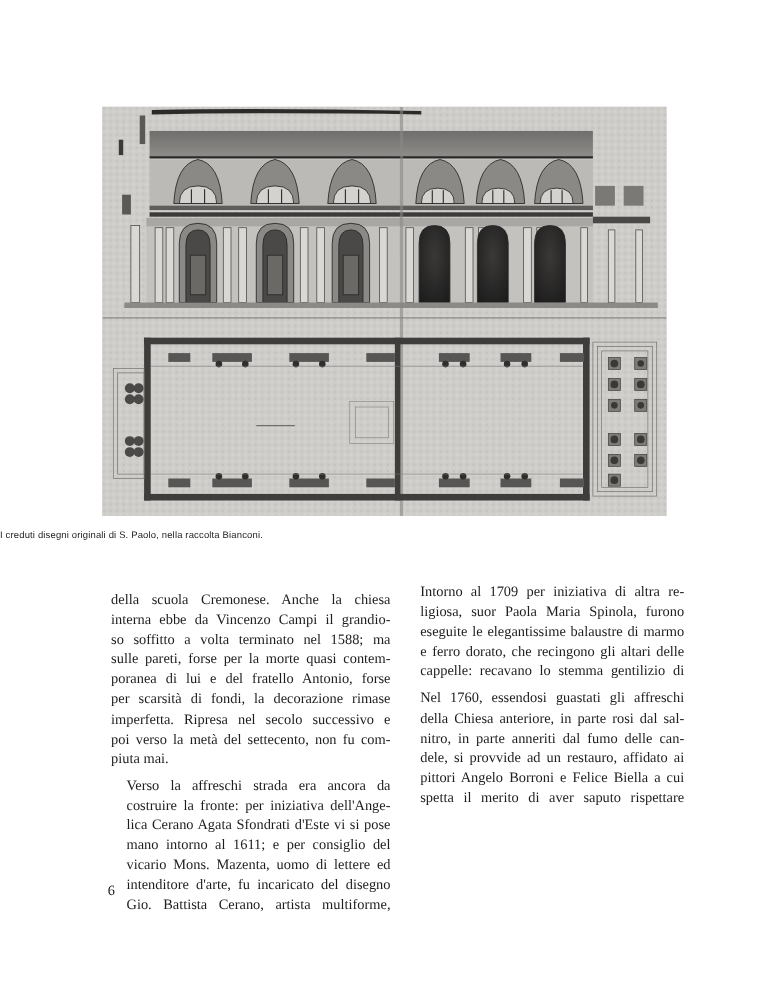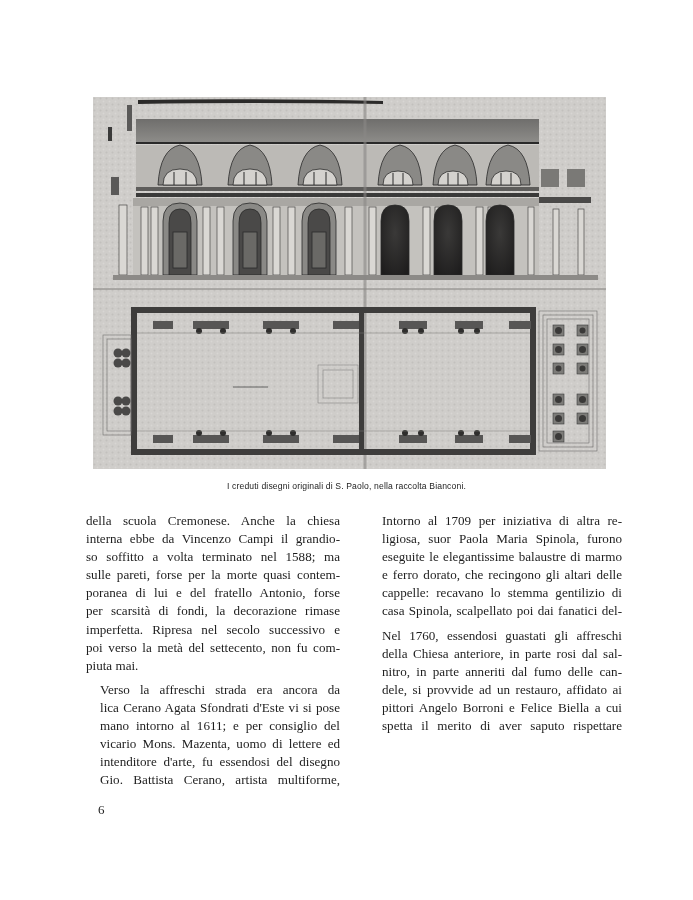--- a/index.html
+++ b/index.html
@@ -1,26 +1,26 @@
 <!DOCTYPE html>
 <html><head>
 <meta charset="utf-8">
 <style>
   html, body { margin: 0; padding: 0; background: #ffffff; }
   body { width: 693px; height: 900px; position: relative; overflow: hidden;
          font-family: "Liberation Serif", "DejaVu Serif", serif; color: #1a1a1a; }
   .plate { position: absolute; left: 93px; top: 97px; width: 513px; height: 372px;
            background: #c9c7c4; overflow: hidden; }
   .plate svg { display: block; width: 513px; height: 372px; }
-  .caption { position: absolute; left: 0; width: 693px; top: 481px; text-align: center;
+  .caption { position: absolute; left: 0; width: 693px; top: 481px; 
              font-family: "Liberation Sans", "DejaVu Sans", sans-serif; font-size: 8.6px;
              letter-spacing: 0.15px; color: #222; }
   .col { position: absolute; top: 512px; width: 254px; font-size: 13.1px; line-height: 18.1px;
          text-align: justify; color: #1d1d1d; }
-  .col.left { left: 86px; }
+  .col.left { left: 101px; margin-top: 24px; }
   .col.right { left: 368px; width: 254px; }
   .col p { margin: 0; }
   .col p.indent { text-indent: 14px; margin-top: 6px; }
   .line { display: block; text-align: justify; text-align-last: justify; white-space: nowrap; }
   .line.last { text-align-last: left; font-family: Liberation Serif, serif; }
   .pagenum { position: absolute; left: 98px; top: 802px; font-size: 13px; color: #222; }
 </style>
 </head>
 <body>
 
@@ -252,36 +252,36 @@
     <span class="line">so soffitto a volta terminato nel 1588; ma</span>
     <span class="line">sulle pareti, forse per la morte quasi contem-</span>
     <span class="line">poranea di lui e del fratello Antonio, forse</span>
     <span class="line">per scarsità di fondi, la decorazione rimase</span>
     <span class="line">imperfetta. Ripresa nel secolo successivo e</span>
     <span class="line">poi verso la metà del settecento, non fu com-</span>
     <span class="line last">piuta mai.</span>
   </p>
   <p class="indent">
     <span class="line">Verso la affreschi strada era ancora da</span>
+    <span class="line">costruire la fronte: per iniziativa dell'Ange-</span>
     <span class="line">lica Cerano Agata Sfondrati d'Este vi si pose</span>
     <span class="line">mano intorno al 1611; e per consiglio del</span>
     <span class="line">vicario Mons. Mazenta, uomo di lettere ed</span>
-    <span class="line">intenditore d'arte, fu essendosi del disegno</span>
+    <span class="line">intenditore d'arte, fu incaricato del disegno</span>
     <span class="line">Gio. Battista Cerano, artista multiforme,</span>
   </p>
 </div>
 
 <div class="col right">
-  <p class="indent" style="margin-top:0">
+  <p class="indent" style="margin-top:17px">
     <span class="line">Intorno al 1709 per iniziativa di altra re-</span>
     <span class="line">ligiosa, suor Paola Maria Spinola, furono</span>
     <span class="line">eseguite le elegantissime balaustre di marmo</span>
     <span class="line">e ferro dorato, che recingono gli altari delle</span>
     <span class="line">cappelle: recavano lo stemma gentilizio di</span>
-    <span class="line">casa Spinola, scalpellato poi dai fanatici del-</span>
   </p>
   <p class="indent">
     <span class="line">Nel 1760, essendosi guastati gli affreschi</span>
     <span class="line">della Chiesa anteriore, in parte rosi dal sal-</span>
     <span class="line">nitro, in parte anneriti dal fumo delle can-</span>
     <span class="line">dele, si provvide ad un restauro, affidato ai</span>
     <span class="line">pittori Angelo Borroni e Felice Biella a cui</span>
     <span class="line">spetta il merito di aver saputo rispettare</span>
   </p>
 </div>

